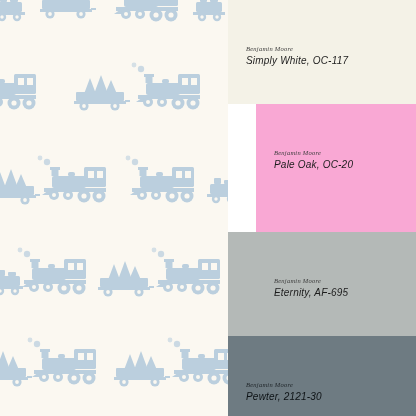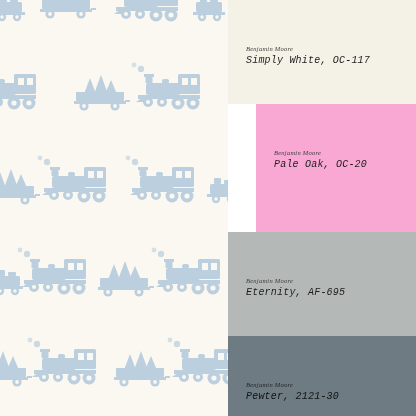--- a/index.html
+++ b/index.html
@@ -46,21 +46,21 @@
   .brand {
     font-family: "Liberation Serif", serif;
     font-style: italic;
     font-size: 6.5px;
     letter-spacing: 0.25px;
     color: #3c3c3c;
     margin: 0 0 3px 0;
     line-height: 1;
   }
   .cname {
-    font-family: Liberation Mono, monospace;
+    font-family: Liberation Sans, sans-serif;
     font-style: italic;
     font-size: 10px;
     letter-spacing: 0.2px;
     color: #1d1d1d;
     margin: 0;
     line-height: 1;
   }
   .light-label .brand { color: #3c3c3c; }
   .light-label .cname { color: #1d1d1d; }
   .dark-label .brand { color: #1e2428; }
@@ -182,21 +182,21 @@
     </div>
 
     <div class="swatch" style="height:128px;background:#f9a8d4;margin-left:28px;">
       <div class="swatch-text light-label" style="top:46px;">
         <p class="brand">Benjamin Moore</p>
         <p class="cname">Pale Oak, OC-20</p>
       </div>
     </div>
 
     <div class="swatch" style="height:104px;background:#b4b9b7;">
-      <div class="swatch-text light-label" style="top:46px;">
+      <div class="swatch-text light-label" style="top:46px;margin-left:28px;">
         <p class="brand">Benjamin Moore</p>
         <p class="cname">Eternity, AF-695</p>
       </div>
     </div>
 
     <div class="swatch" style="height:84px;background:#6e7b82;">
       <div class="swatch-text dark-label" style="top:46px;">
         <p class="brand">Benjamin Moore</p>
         <p class="cname">Pewter, 2121-30</p>
       </div>

